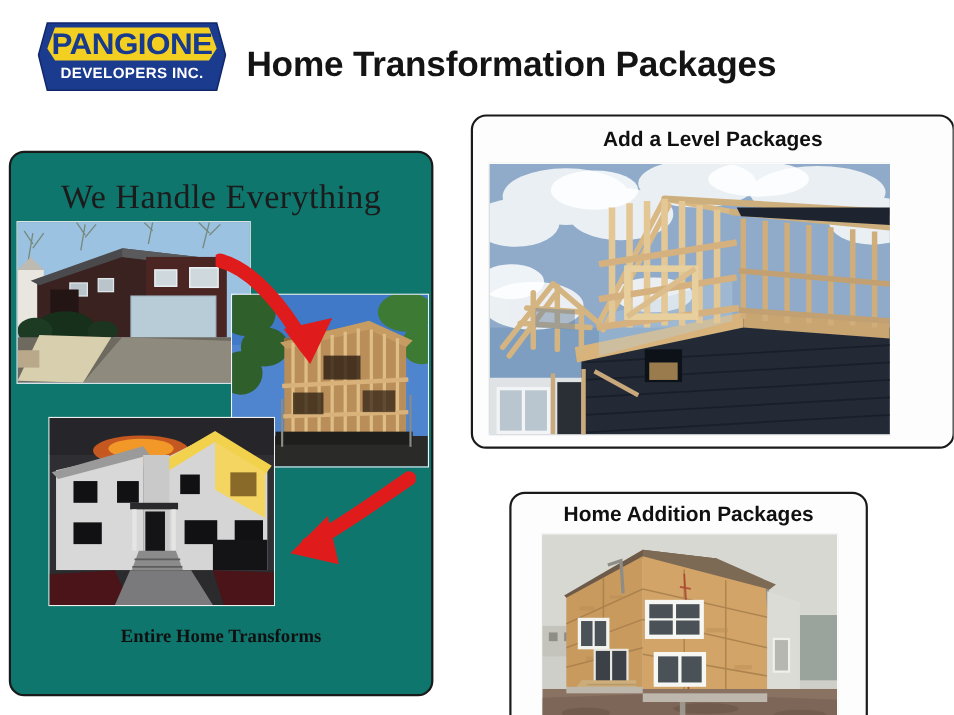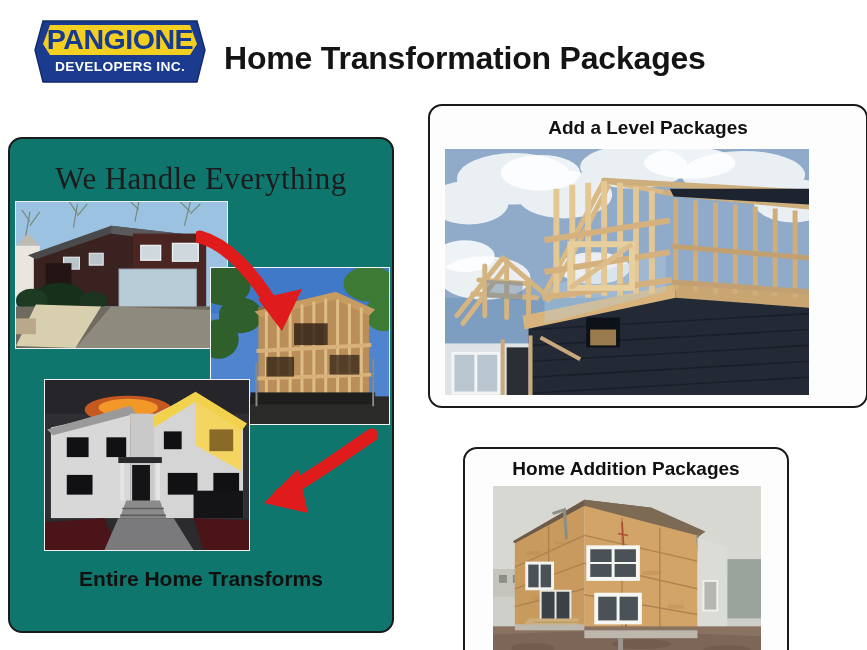--- a/index.html
+++ b/index.html
@@ -133,21 +133,22 @@
     text-align: center;
     font-family: "Liberation Serif", serif;
     font-weight: normal;
     font-size: 31px;
     line-height: 36px;
     color: #1b1b1b;
     letter-spacing: 0.4px;
   }
   #entire-home-transforms {
     top: 428px;
-    font-size: 21px;
+    font-size: 17px;
+    font-family: Liberation Serif, serif;
   }
 
   .photo {
     position: absolute;
     overflow: hidden;
     background: #cfcfcf;
   }
 
   
   #photo-before-house {

